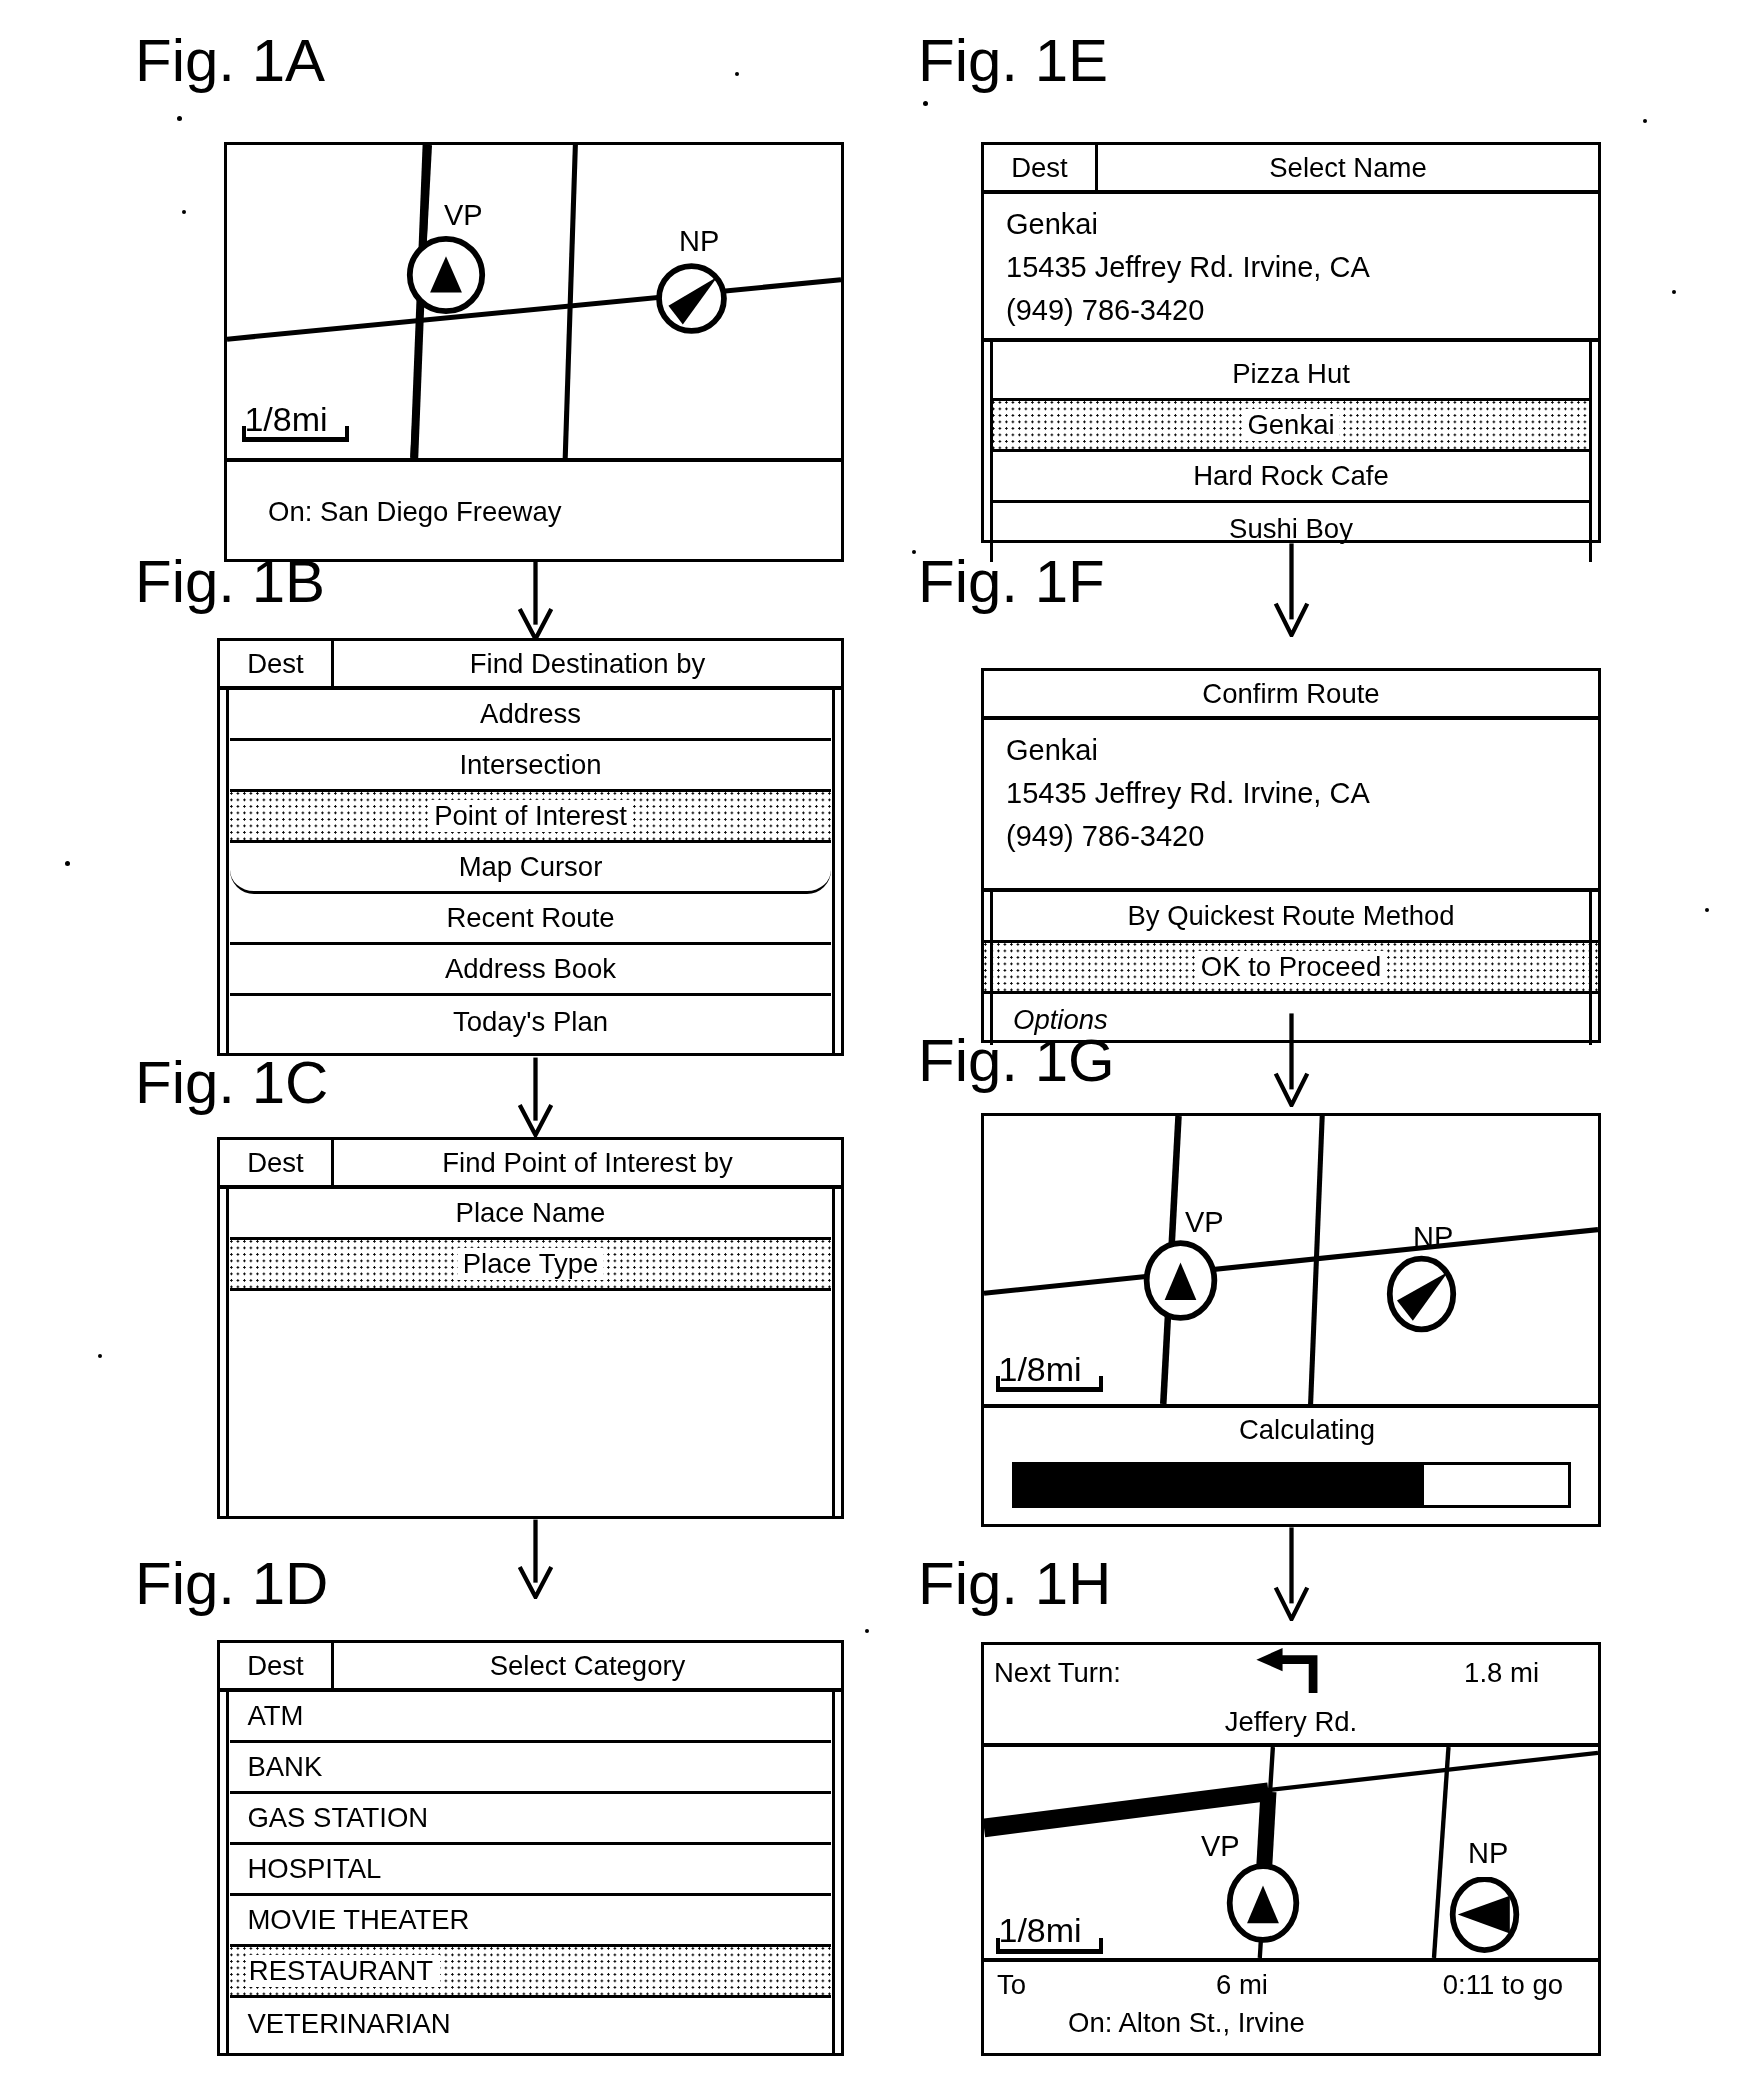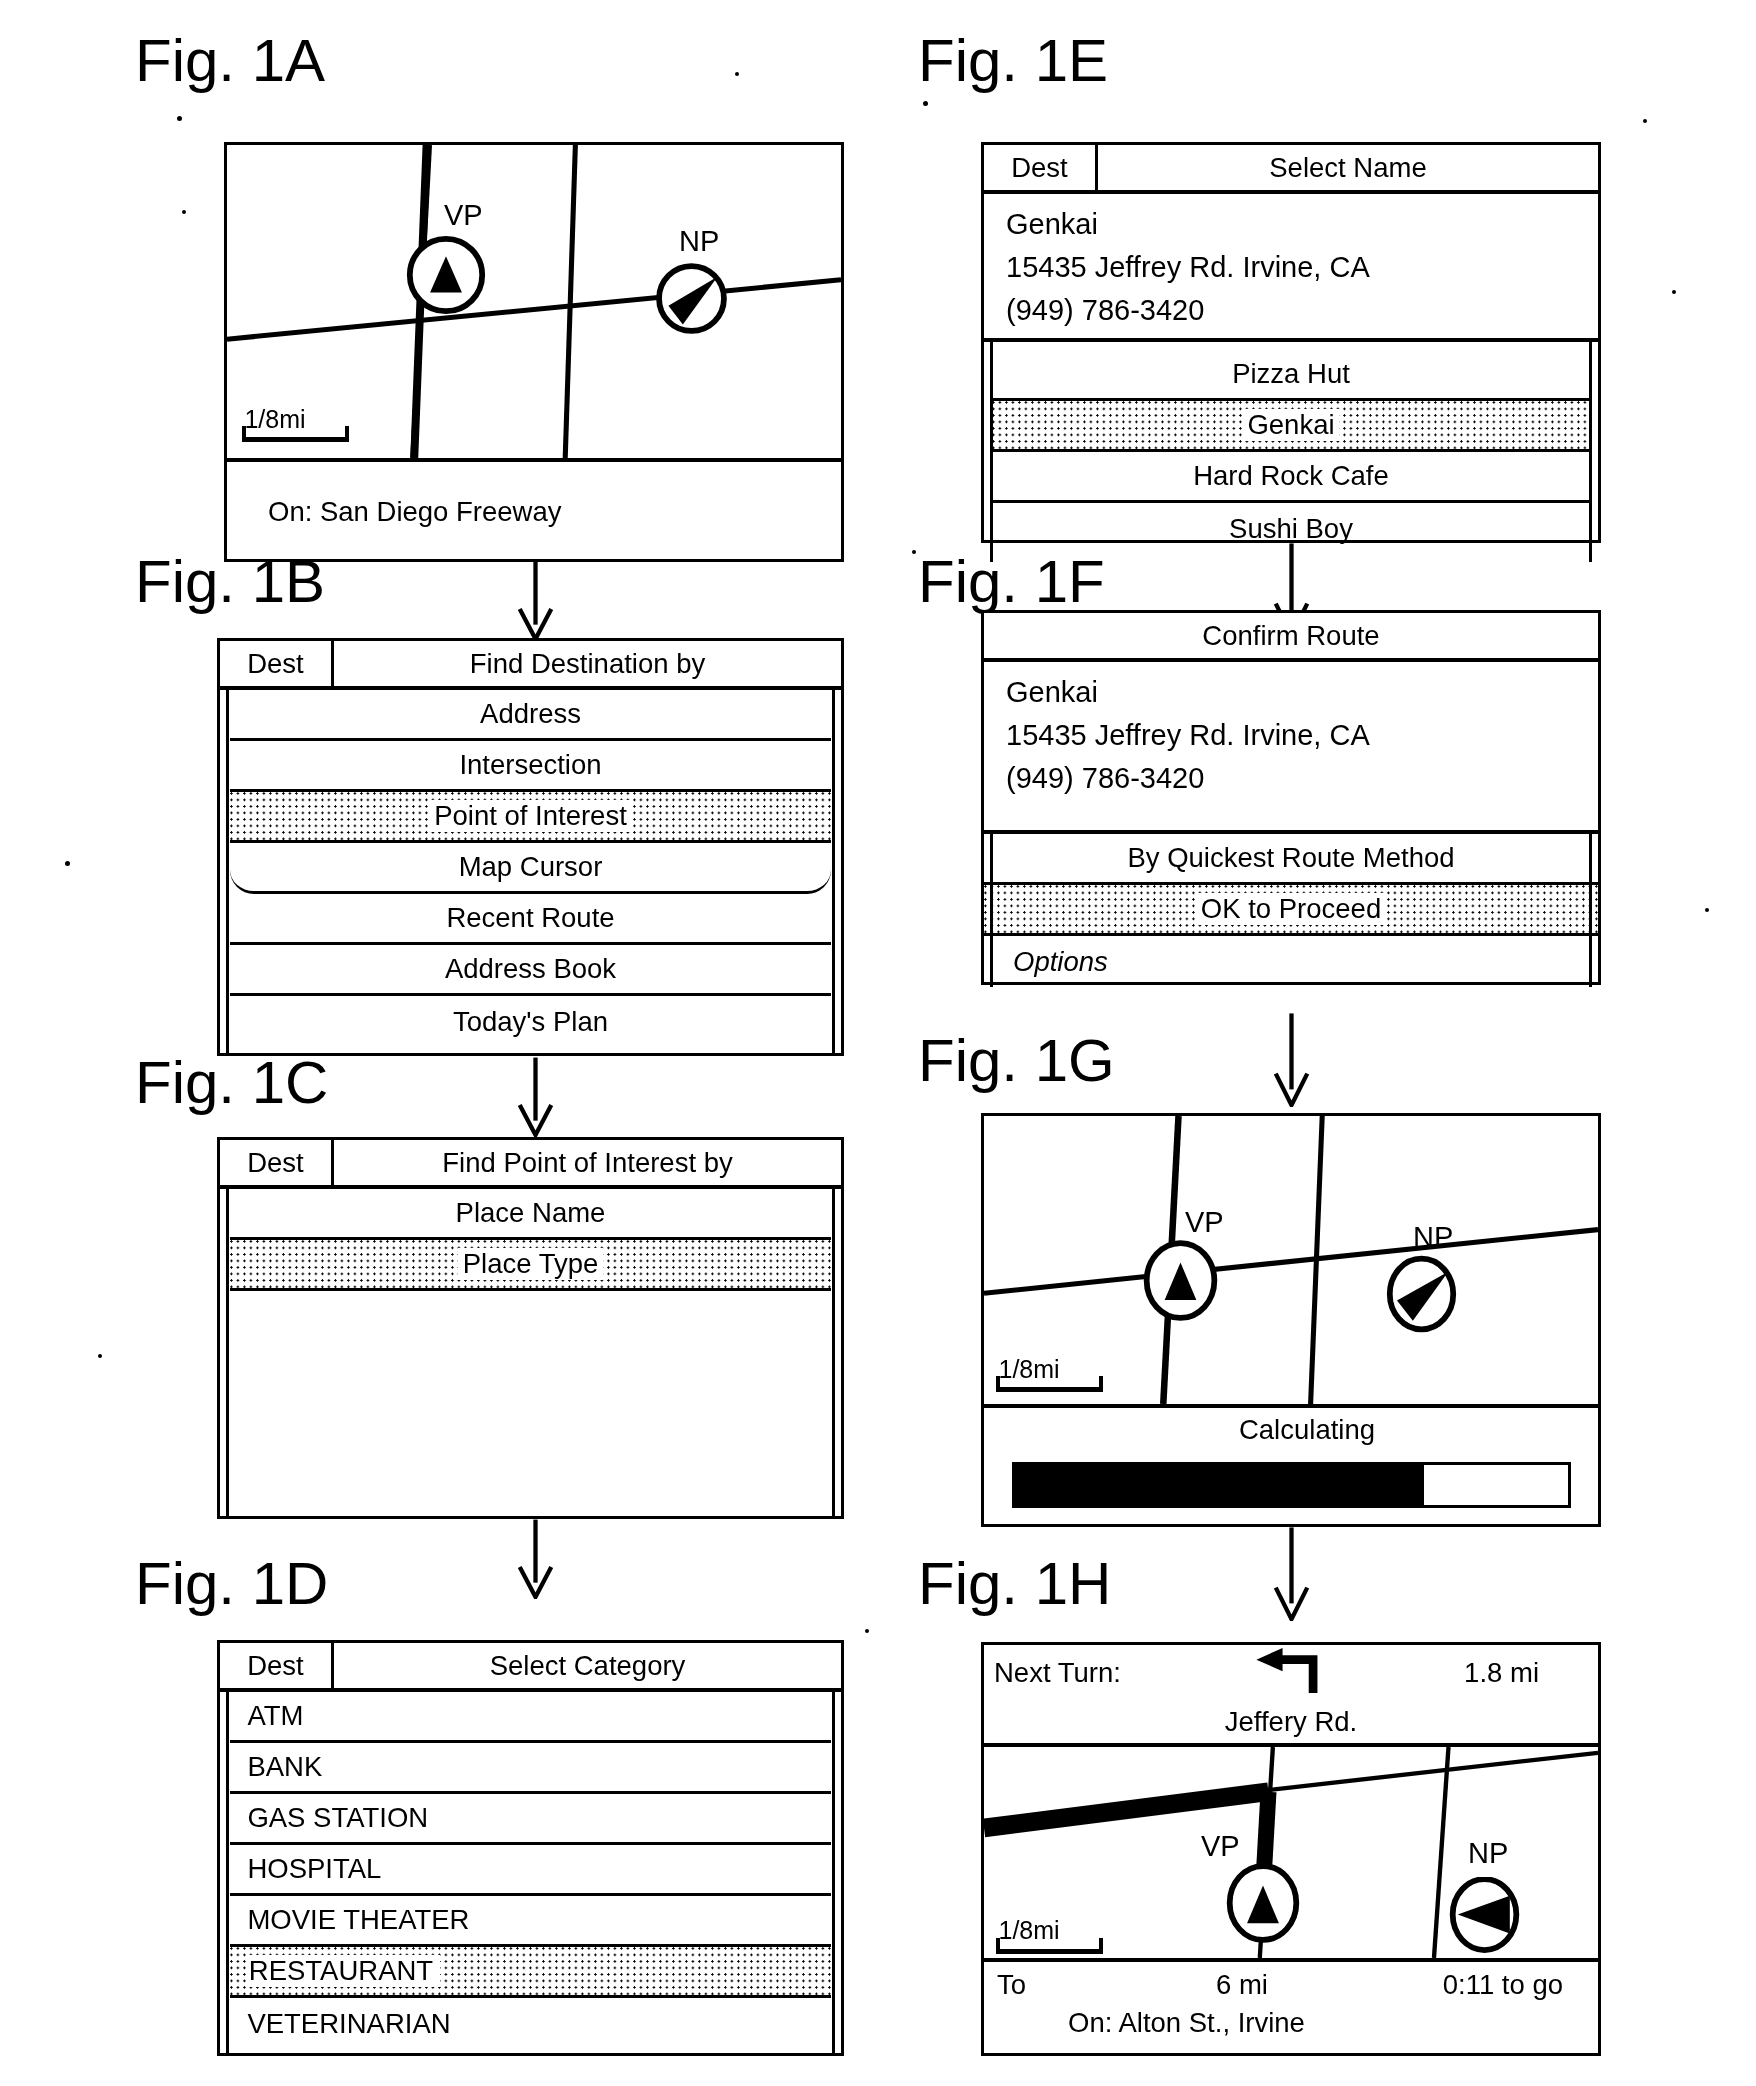--- a/index.html
+++ b/index.html
@@ -99,21 +99,21 @@
     font-weight:400;
     z-index: 5;
   }
 
   .scalebar {
     position:absolute;
     z-index:6;
     width: 107px;
   }
   .scalebar .sbtext {
-    font-size: 25px;
+    font-size: 34px;
     line-height: 27.5px;
     padding-left: 2.9px;
     white-space:nowrap;
   }
   .scalebar .sbbar {
     position:relative;
     height: 16px;
     border-left: 4.3px solid #000;
     border-right: 4.3px solid #000;
     border-bottom: 5px solid #000;
@@ -330,21 +330,21 @@
   </div>
 </div>
 
 <svg class="arrow" style="left:1270px; top:543px; width:43px; height:94px;" viewBox="0 0 60 130">
   <path d="M30 0 L30 106" stroke="#000" stroke-width="6" fill="none"></path>
   <path d="M8 84 L30 128 L52 84" stroke="#000" stroke-width="6" fill="none"></path>
 </svg>
 
 <div class="fig-label" style="left:918px; top:547px;">Fig. 1F</div>
 
-<div class="panel" style="left:981px; top:610px; width:620px; height:375px;">
+<div class="panel" style="left:981px; top:668px; width:620px; height:375px;">
   <div class="hdr single">
     <span>Confirm Route</span>
   </div>
   <div style="height:calc(100% - 49px);">
     <div class="addrblock" style="height:172px; border-bottom:4.3px solid #000;">
       <div>Genkai</div>
       <div>15435 Jeffrey Rd. Irvine, CA</div>
       <div>(949) 786-3420</div>
     </div>
     <div class="listwrap" style="height:auto; padding:0;">

